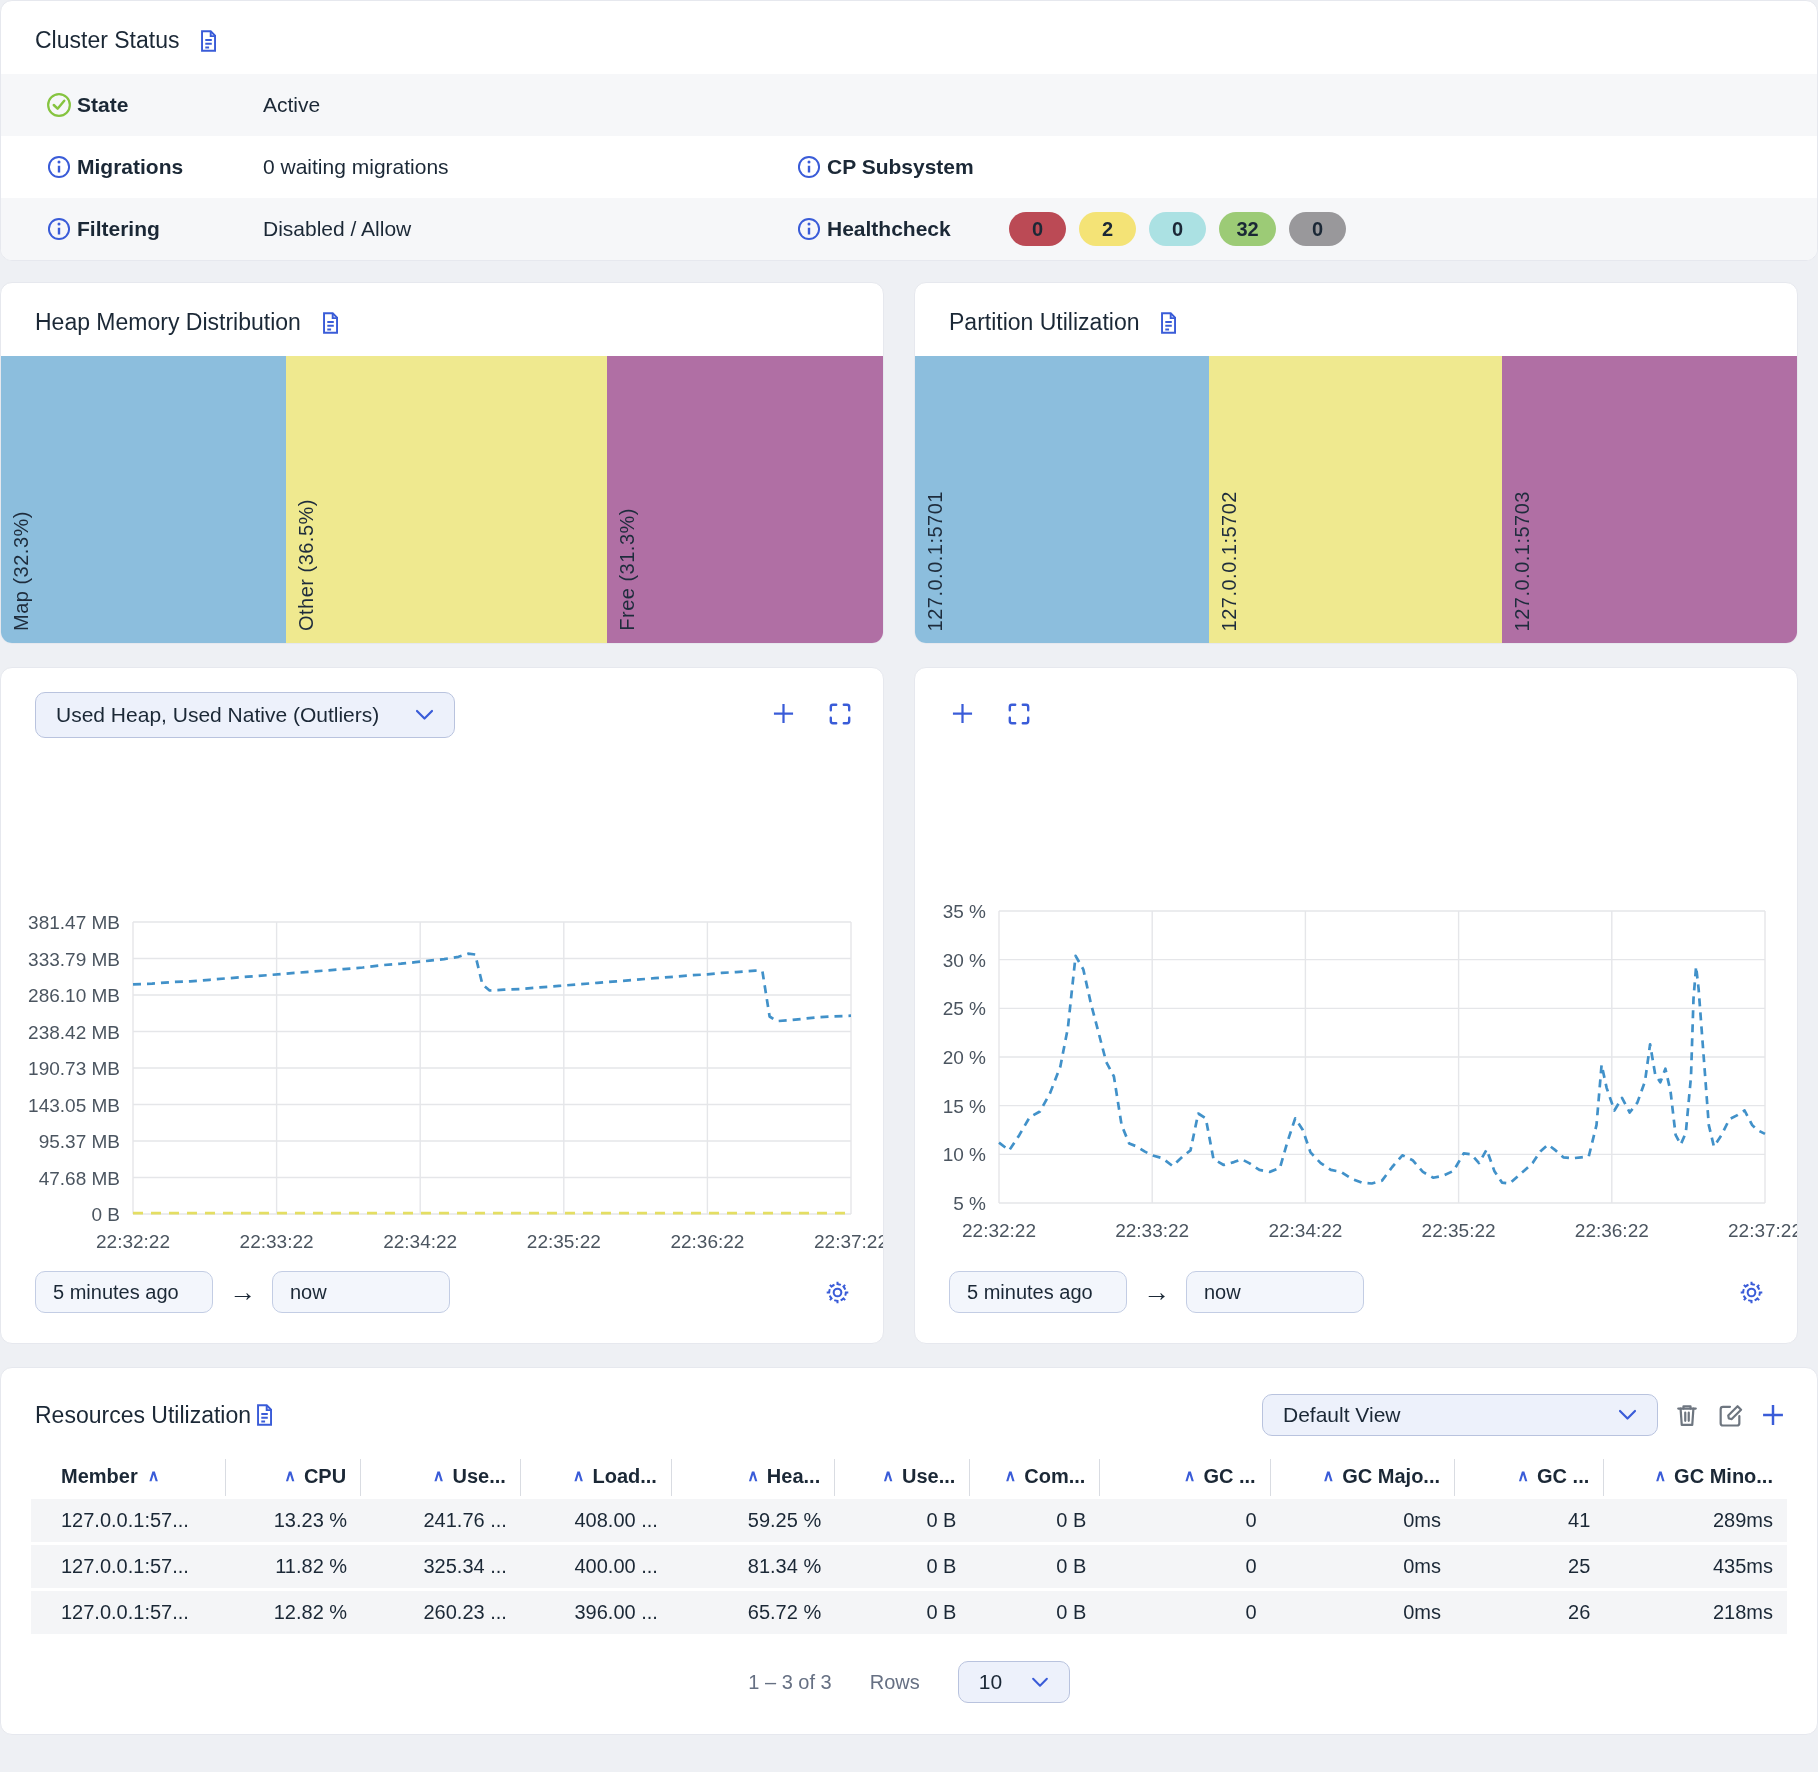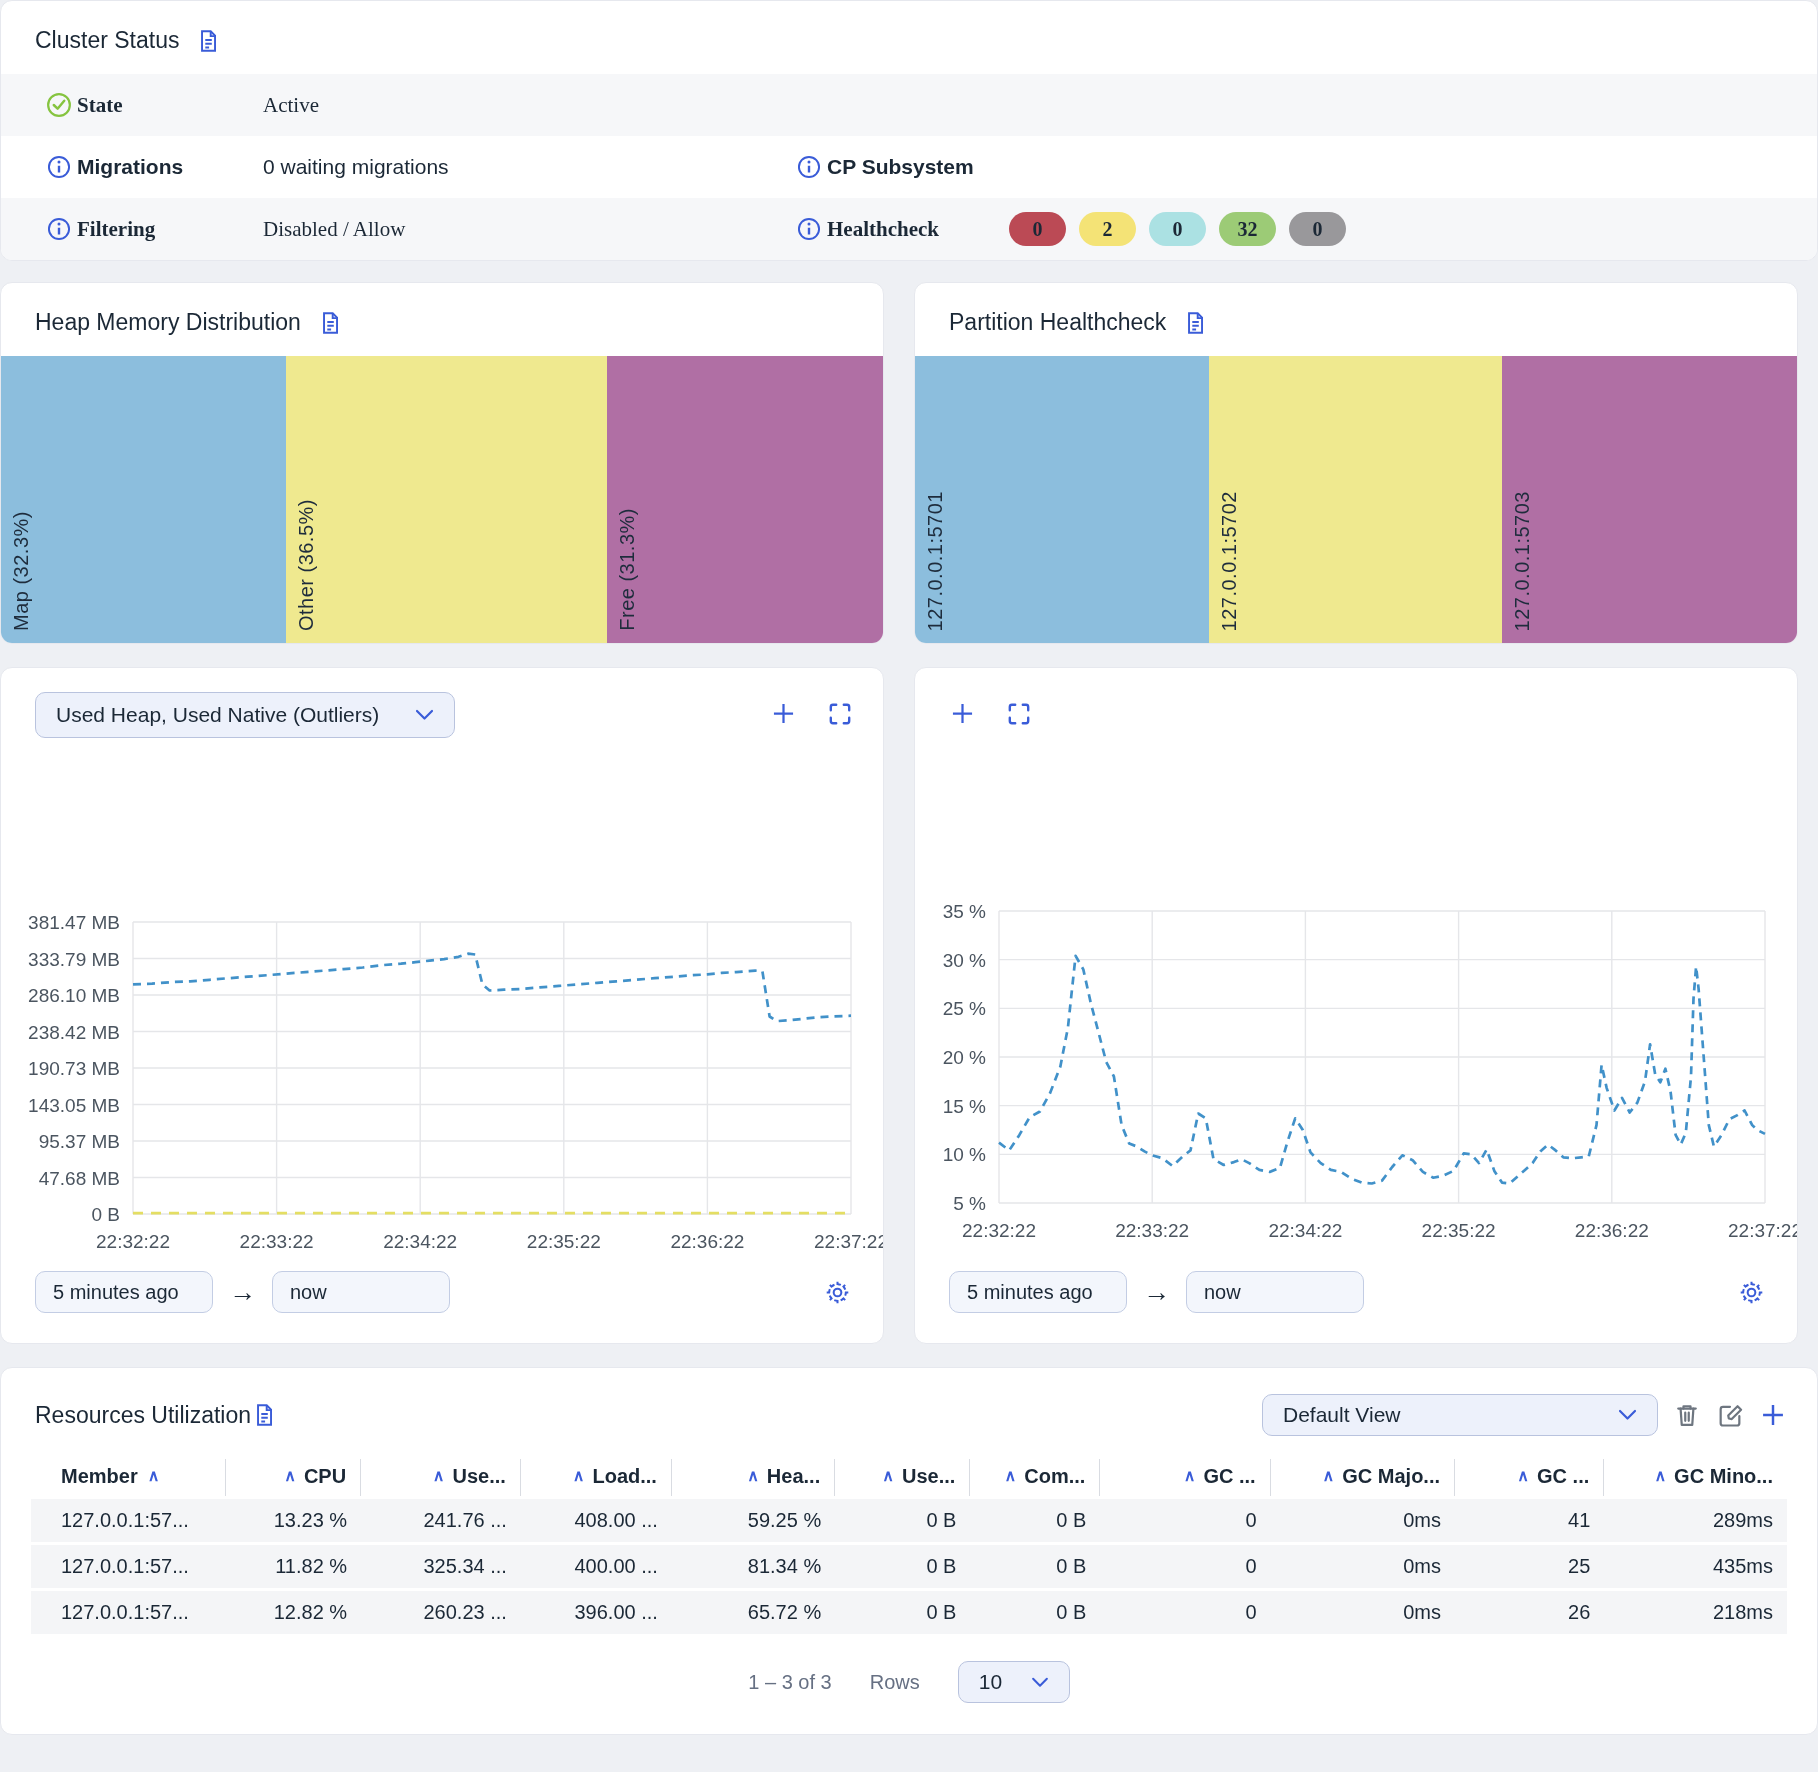--- a/index.html
+++ b/index.html
@@ -6,21 +6,21 @@
   html,body { background:#eef0f4; }
   .page { width:1818px; height:1772px; background:#eef0f4; font-family:"Liberation Sans",sans-serif; color:#1b2836; position:relative; }
   .card { background:#fff; border:1px solid #e6e8ee; border-radius:12px; overflow:hidden; }
   .title-row { display:flex; align-items:center; gap:16px; padding:26px 24px 20px 34px; }
   .title-row h2 { font-size:23px; font-weight:500; color:#1b2836; }
   .ic { display:inline-flex; align-items:center; justify-content:center; }
 
   
   .cluster { margin-bottom:21px; }
   .srow { display:grid; grid-template-columns:36px 186px 528px 36px 182px 1fr; align-items:center; height:62px; padding-left:40px; }
-  .srow.alt { background:#f6f7f9;font-family:Liberation Serif, serif; }
+  .srow.alt { background:#f6f7f9; }
   .srow .lbl { font-weight:bold; font-size:21px; }
   .srow .val { font-size:21px; }
   .badges { display:flex; gap:13px; align-items:center; }
   .badge { min-width:57px; height:34px; border-radius:17px; display:inline-flex; align-items:center; justify-content:center; font-size:20px; font-weight:bold; color:#1b2836; padding:0 12px; }
 
   
   .grid2 { display:grid; grid-template-columns:884px 884px; gap:30px; margin-bottom:23px; }
 
   
   .dist { height:362px; display:flex; flex-direction:column; }
@@ -159,21 +159,21 @@
           <div class="seg" style="width: 36.5%; background: rgb(239, 233, 143);">
             <span class="seg-lbl">Other (36.5%)</span>
           </div>
           <div class="seg" style="width: 31.3%; background: rgb(176, 111, 164);">
             <span class="seg-lbl">Free (31.3%)</span>
           </div>
         </div>
     </section>
     <section class="card dist">
       <div class="title-row">
-        <h2>Partition Healthcheck</h2>
+        <h2>Partition Utilization</h2>
         <span class="ic">
           <svg width="26" height="26" viewBox="0 0 24 24" fill="none" stroke="#3a5cd8" stroke-width="1.8">
               <path d="M6.5 3h8l4 4v14h-12z"></path>
               <path d="M14.5 3v4.5H19"></path>
               <line x1="9.5" y1="11" x2="15.5" y2="11"></line>
               <line x1="9.5" y1="14.5" x2="15.5" y2="14.5"></line>
               <line x1="9.5" y1="18" x2="13" y2="18"></line>
             </svg>
         </span>
       </div>

